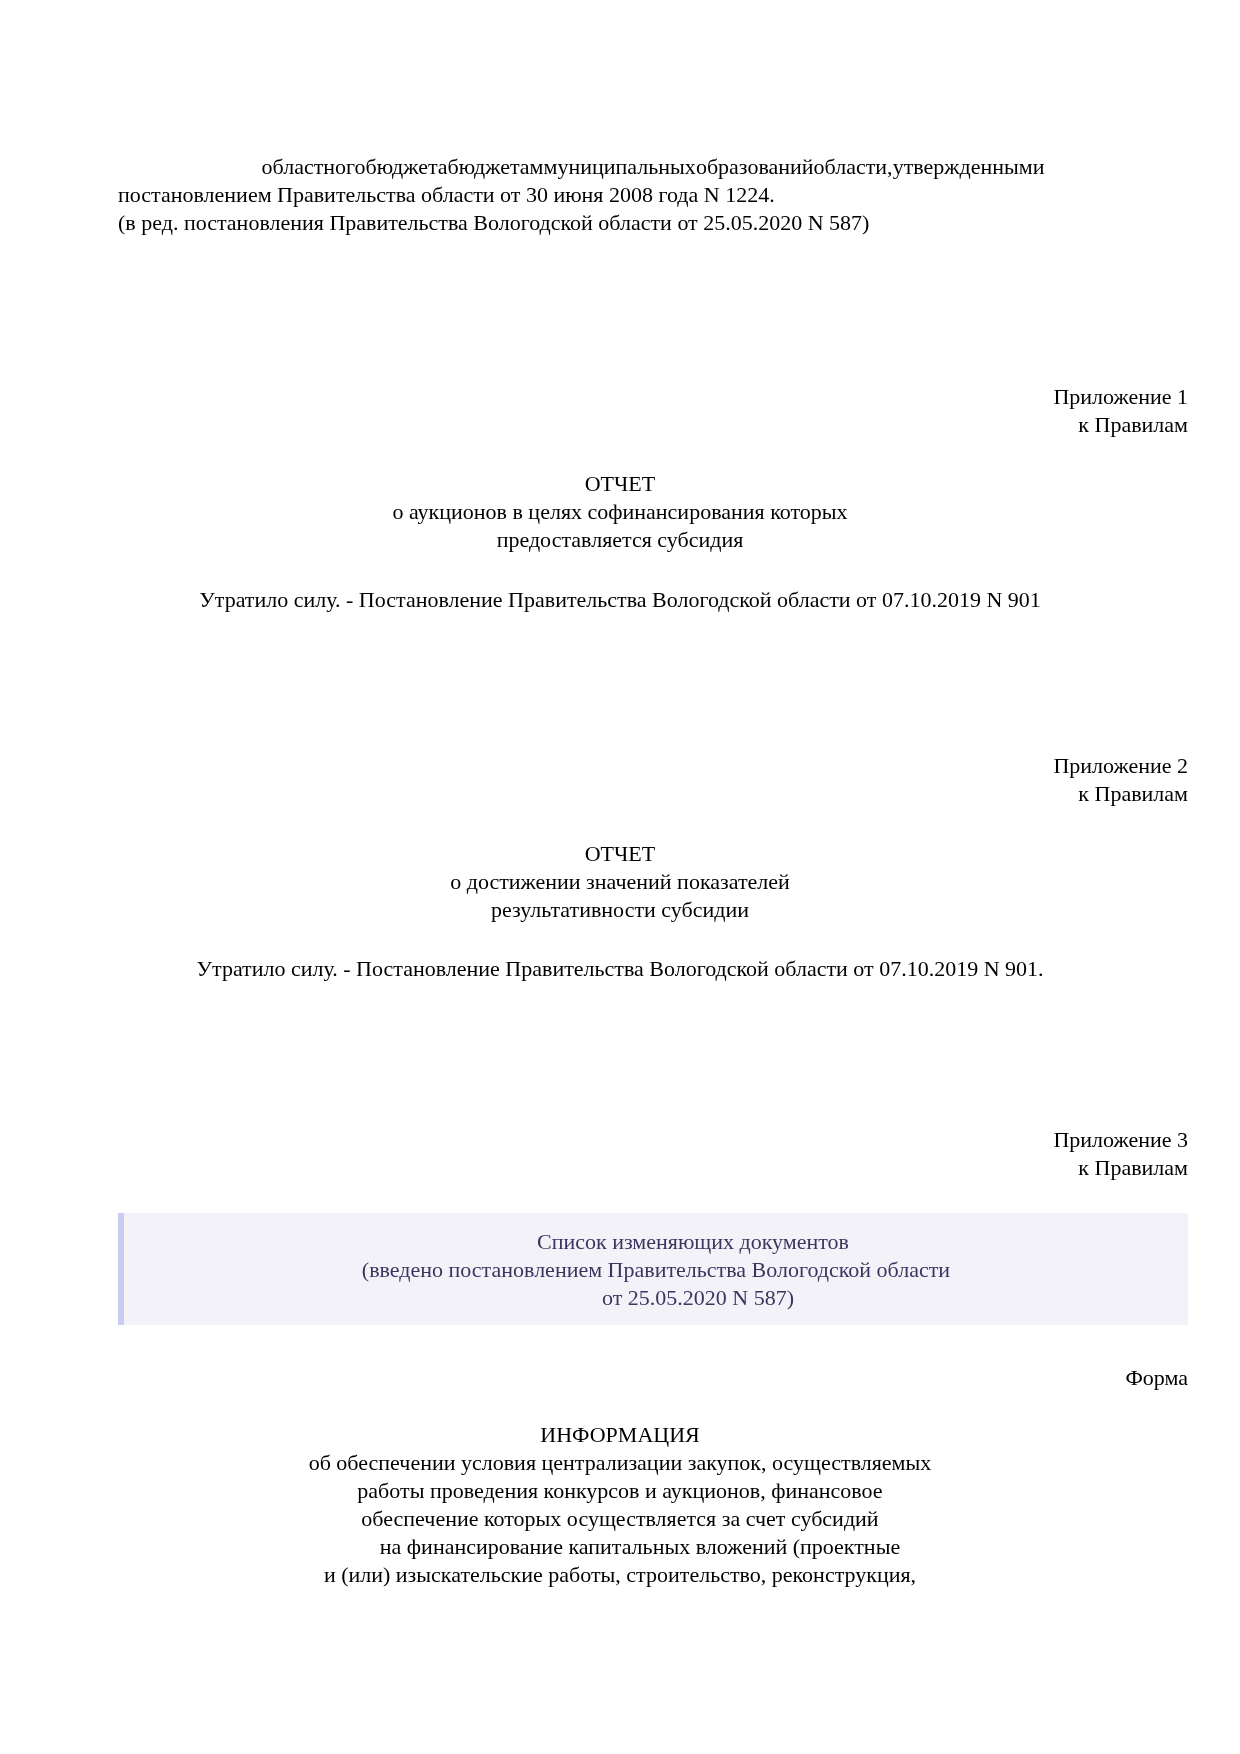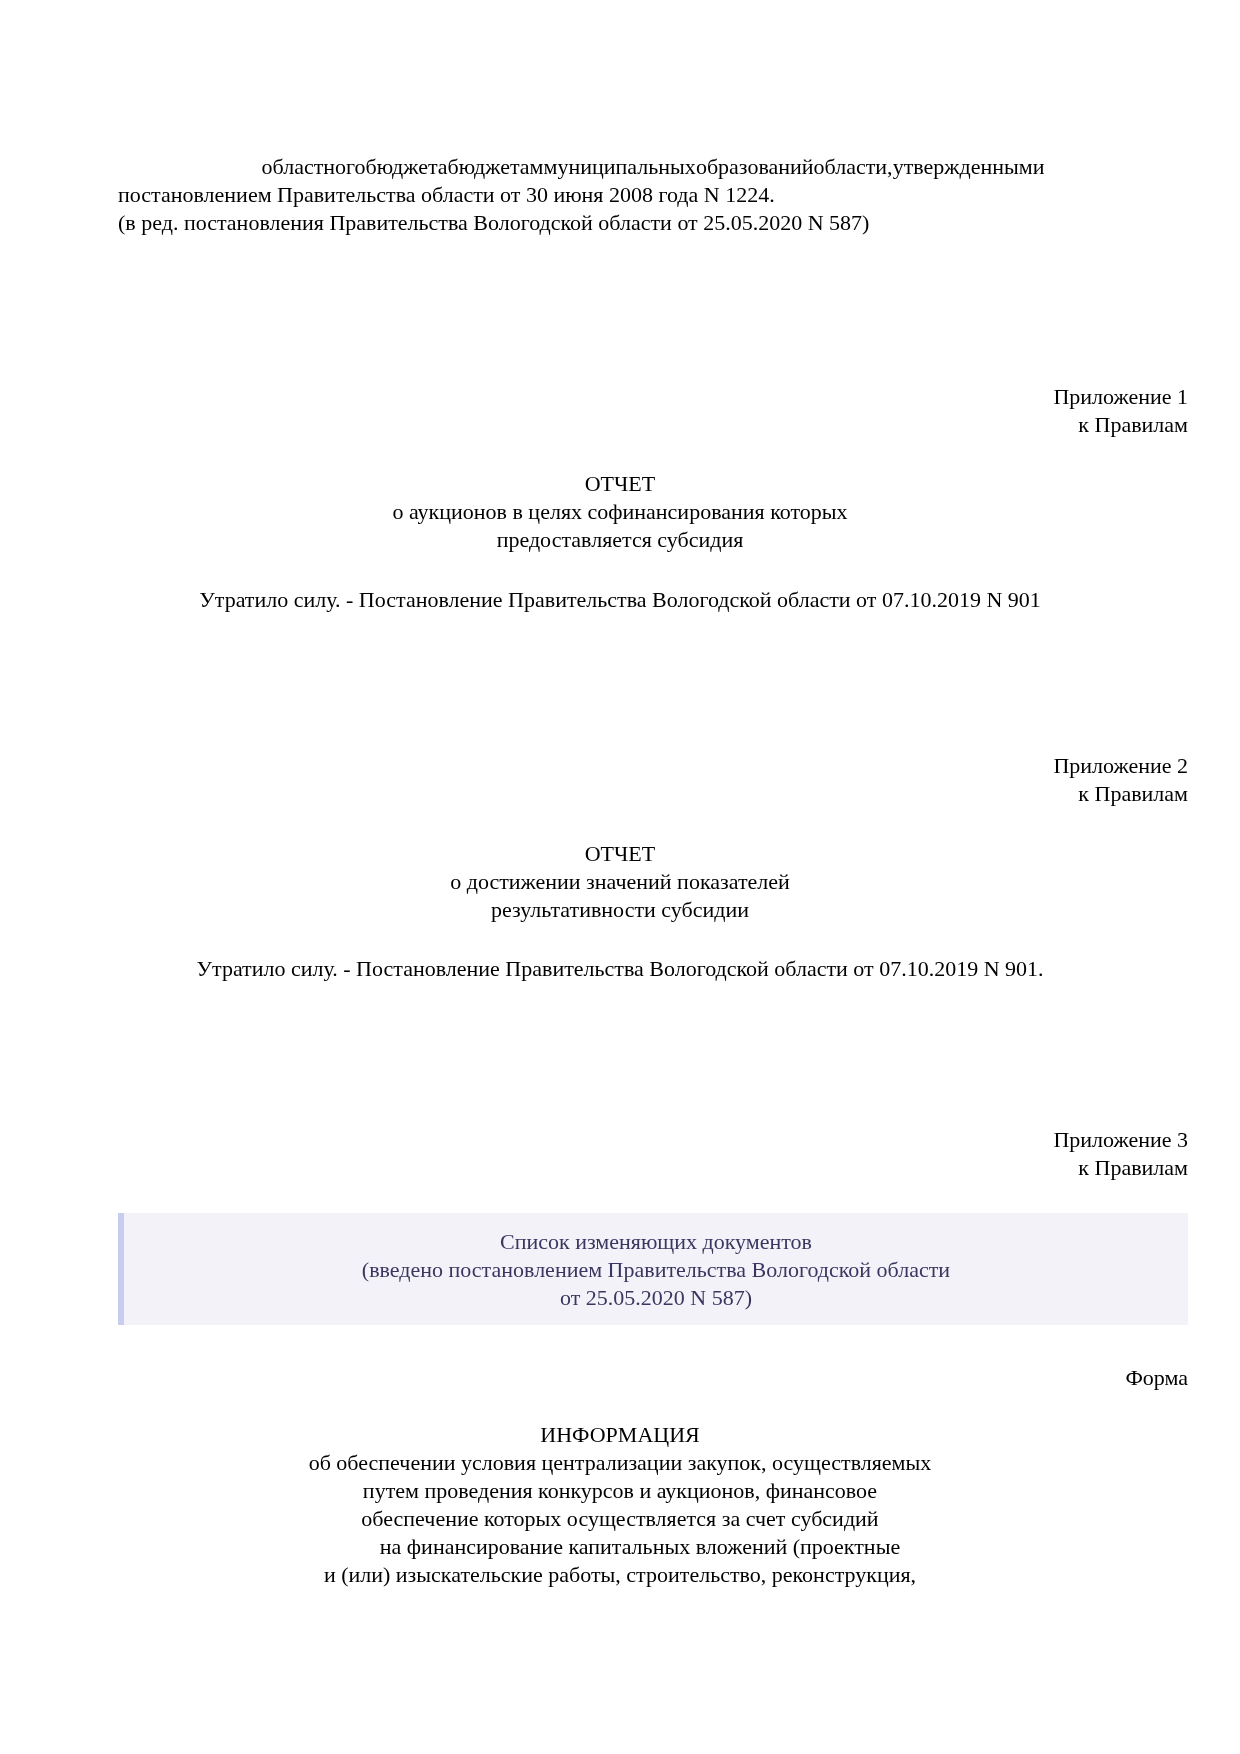--- a/index.html
+++ b/index.html
@@ -39,25 +39,25 @@
 <div class="right" style="top:780px;">к Правилам</div>
 <div class="center" style="top:840px;">ОТЧЕТ</div>
 <div class="center" style="top:868px;">о достижении значений показателей</div>
 <div class="center" style="top:896px;">результативности субсидии</div>
 <div class="center" style="top:955px;">Утратило силу. - Постановление Правительства Вологодской области от 07.10.2019 N 901.</div>
 
 <div class="right" style="top:1126px;">Приложение 3</div>
 <div class="right" style="top:1154px;">к Правилам</div>
 
 <div class="box">
-  <div class="bl" style="top:15px;">Список изменяющих документов</div>
+  <div class="bl" style="top:15px;padding-left:37px;">Список изменяющих документов</div>
   <div class="bl" style="top:43px;">(введено постановлением Правительства Вологодской области</div>
-  <div class="bl" style="top:71px;">от 25.05.2020 N 587)</div>
+  <div class="bl" style="top:71px;margin-left:42px;">от 25.05.2020 N 587)</div>
 </div>
 
 <div class="right" style="top:1364px;margin-left:20px;">Форма</div>
 
 <div class="center" style="top:1421px;">ИНФОРМАЦИЯ</div>
 <div class="center" style="top:1449px;">об обеспечении условия централизации закупок, осуществляемых</div>
-<div class="center" style="top:1477px;">путем проведения конкурсов и аукционов, финансовое</div>
+<div class="center" style="top:1477px;">работы проведения конкурсов и аукционов, финансовое</div>
 <div class="center" style="top:1505px;text-align:center;">обеспечение которых осуществляется за счет субсидий</div>
 <div class="center" style="top:1533px;padding-left:20px;">на финансирование капитальных вложений (проектные</div>
 <div class="center" style="top:1561px;">и (или) изыскательские работы, строительство, реконструкция,</div>
 
 </body></html>

